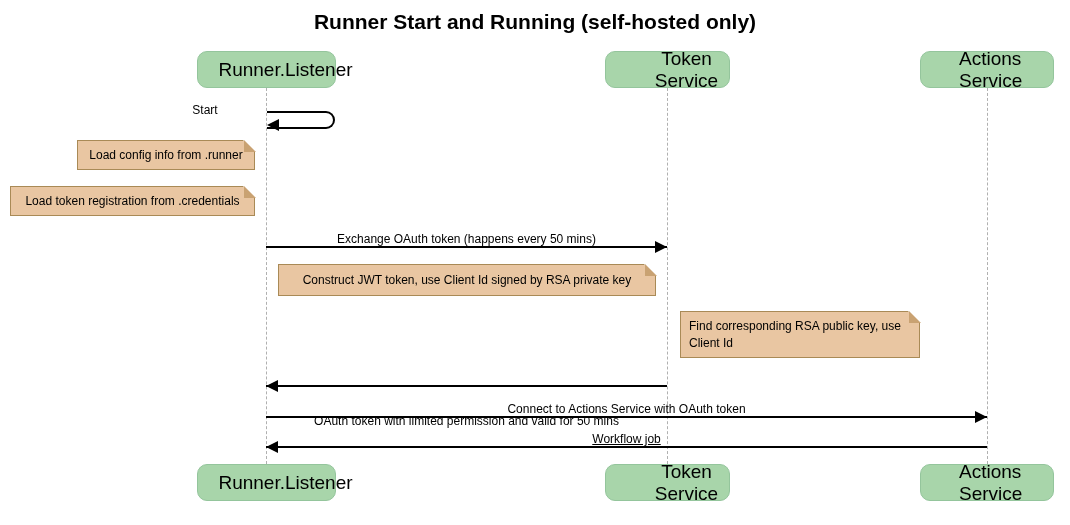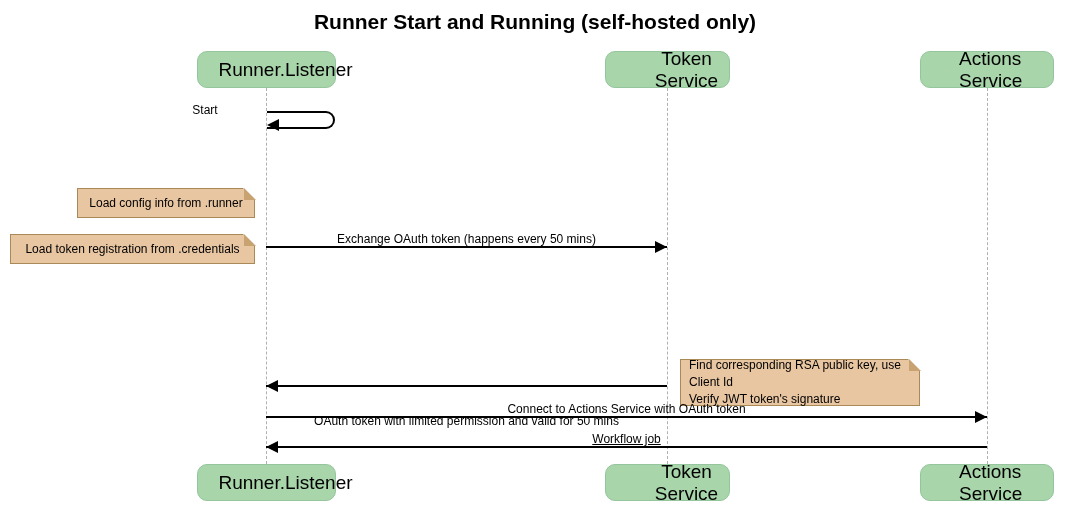--- a/index.html
+++ b/index.html
@@ -27,21 +27,21 @@
   .p-token{left:605px;width:125px;text-align:center;}
   .p-actions{left:920px;width:134px;}
   .p-top{top:51px;}
   .p-bottom{top:464px;}
 
   .note{
     position:absolute;box-sizing:border-box;
     background:var(--note_fill,#e9c6a2);
     border:1.5px solid var(--note_border,#a98a56);
     font-size:12px;display:flex;align-items:center;justify-content:center;
-    text-align:center;padding:3px 8px;line-height:17px;margin-top:48px;
+    text-align:center;padding:3px 8px;line-height:17px;
   }
   .note::before{
     content:"";position:absolute;top:-1.5px;right:-1.5px;
     border-top:13px solid #fff;border-left:13px solid transparent;
   }
   .note::after{
     content:"";position:absolute;top:-1.5px;right:-1.5px;
     border-bottom:12px solid var(--note_fold,#c9a272);
     border-right:12px solid transparent;
   }
@@ -121,23 +121,25 @@
   <div class="start-label">Start</div>
   <div class="self-loop"></div>
   <div class="arrowhead left m-start-head"></div>
 
   <div class="note n-config">
     <span>Load config info from .runner</span>
   </div>
   <div class="note n-credentials">
     <span>Load token registration from .credentials</span>
   </div>
+  <div class="note n-jwt">
+    <span>Construct JWT token, use Client Id signed by RSA private key</span>
+  </div>
   <div class="note n-verify multiline">
     <span>Find corresponding RSA public key, use Client Id</span>
-    <span>Verify JWT token's signature</span>
   </div>
 
   <div class="msg-label m-exchange-label">Exchange OAuth token (happens every 50 mins)</div>
   <div class="msg-line m-exchange-line"></div>
   <div class="arrowhead right m-exchange-head"></div>
 
   <div class="msg-label m-return-label">OAuth token with limited permission and valid for 50 mins</div>
   <div class="msg-line m-return-line"></div>
   <div class="arrowhead left m-return-head"></div>
 

